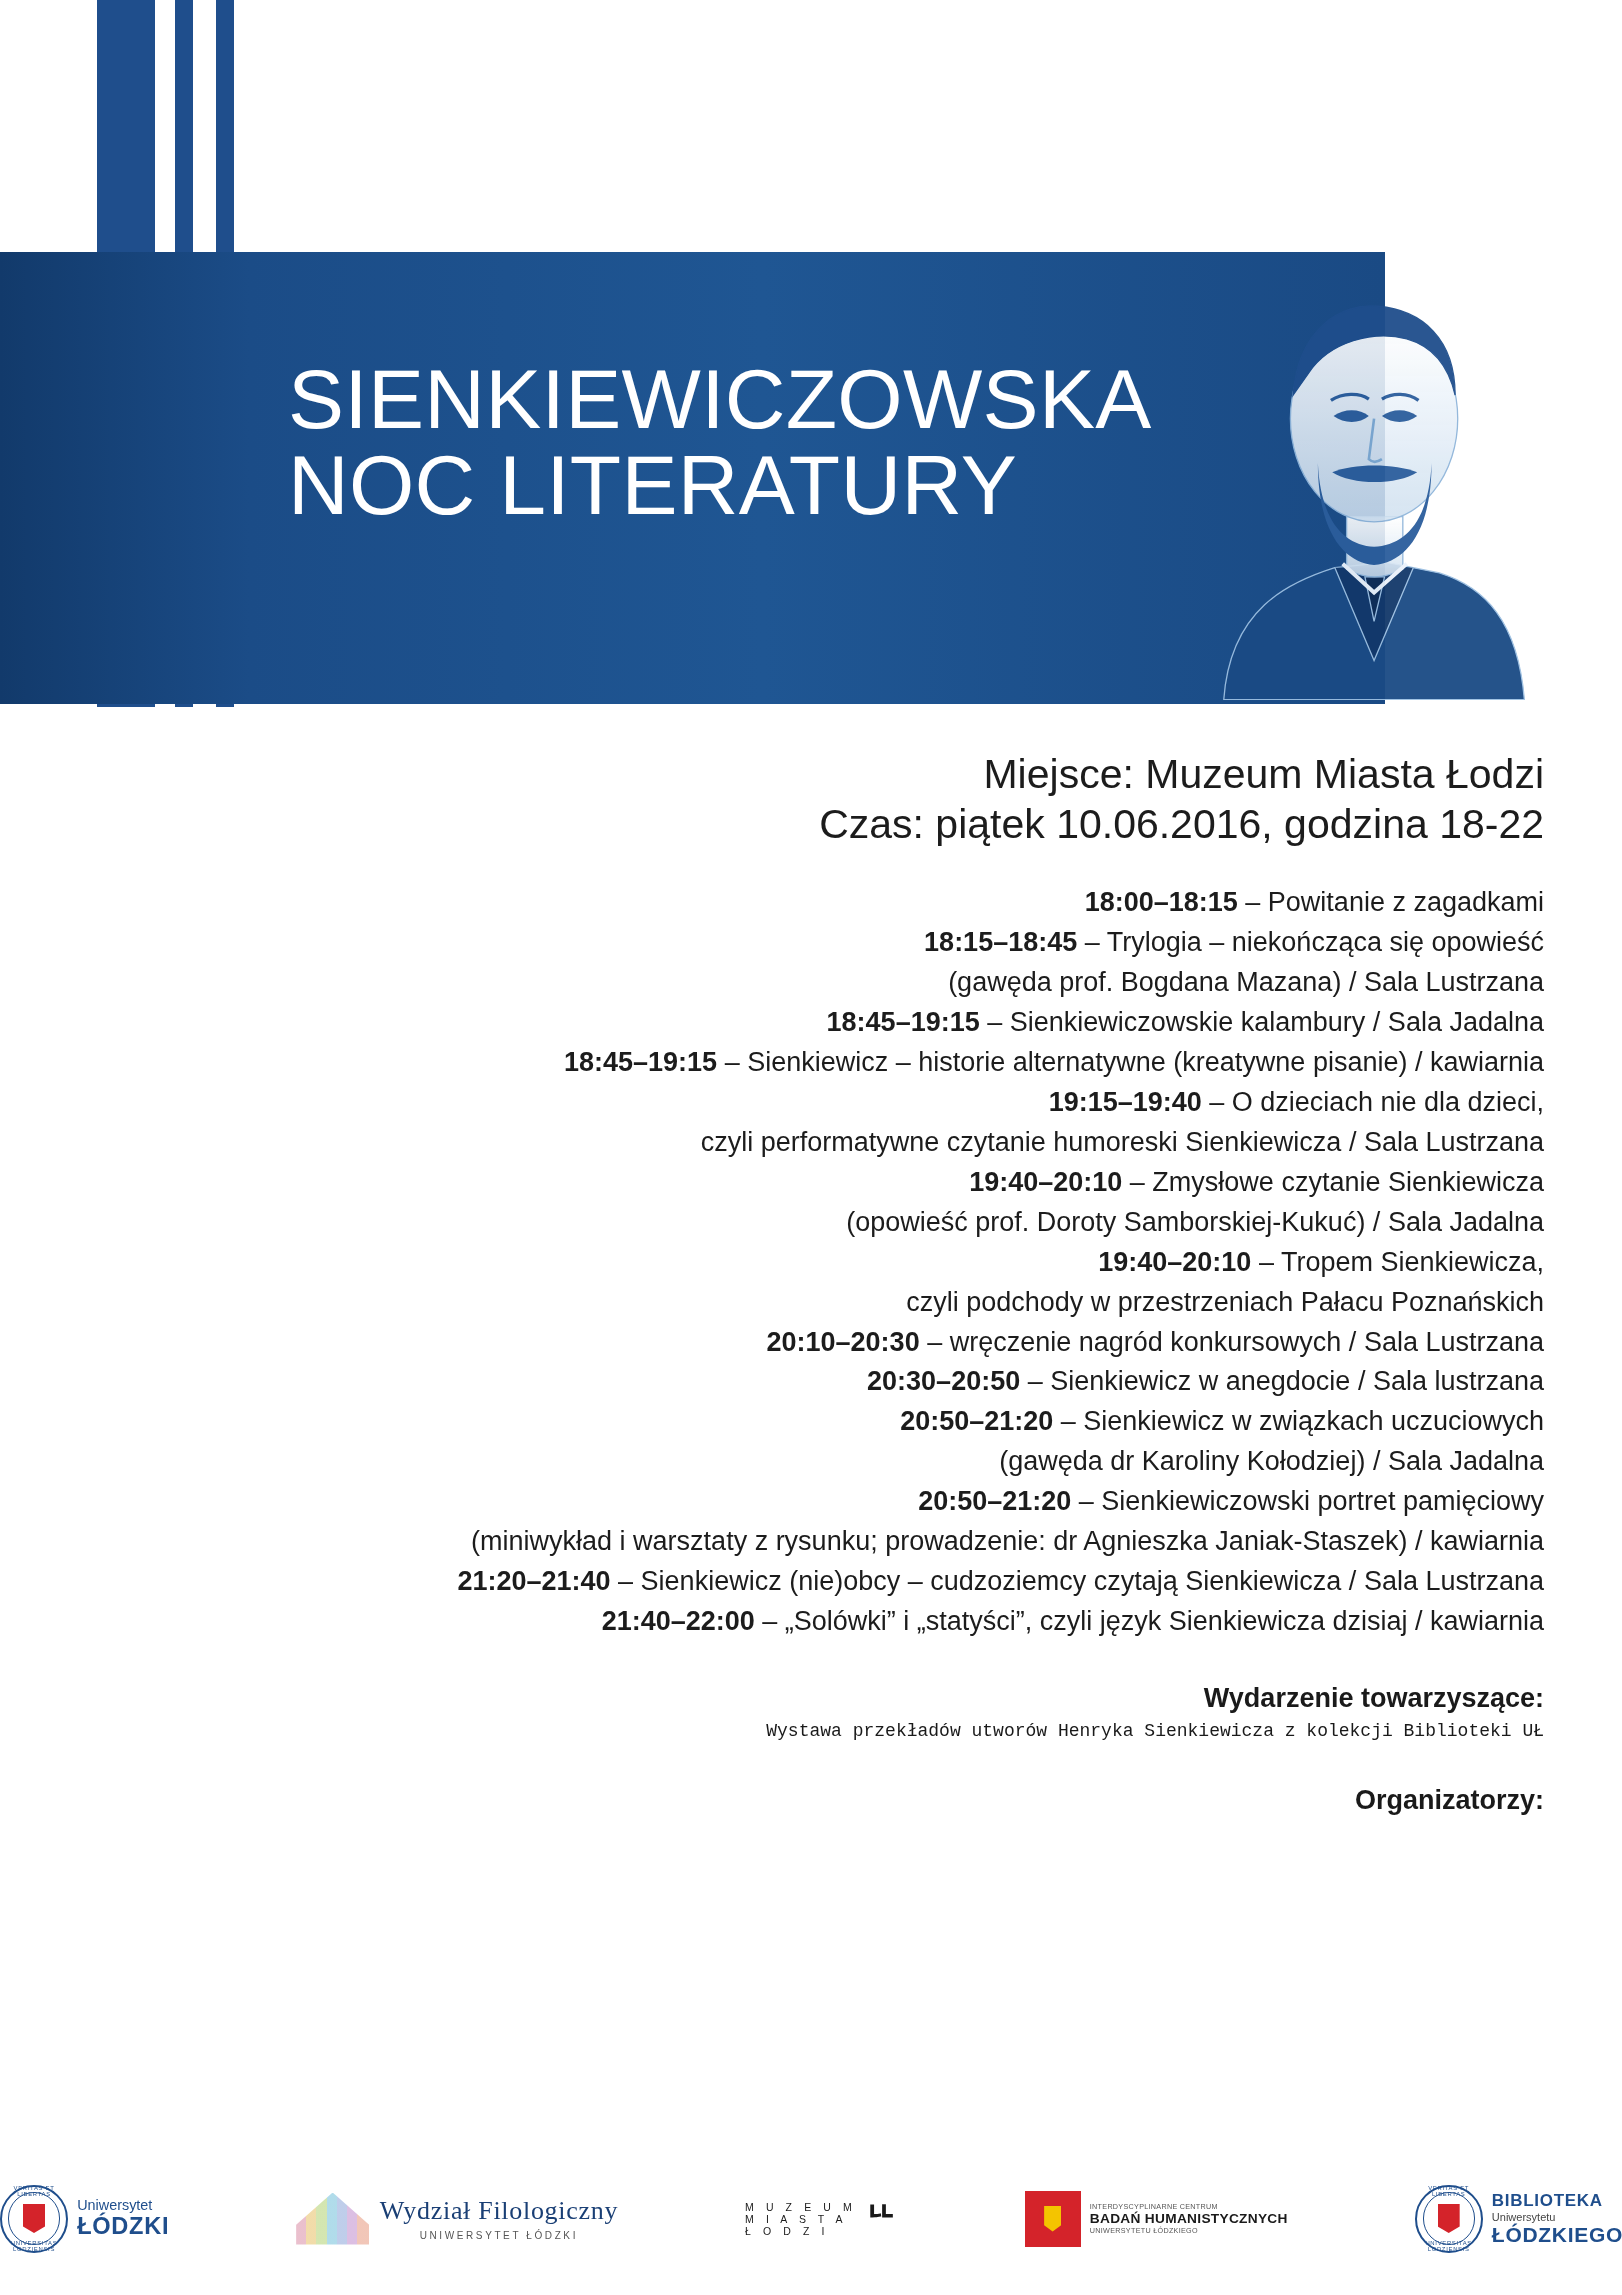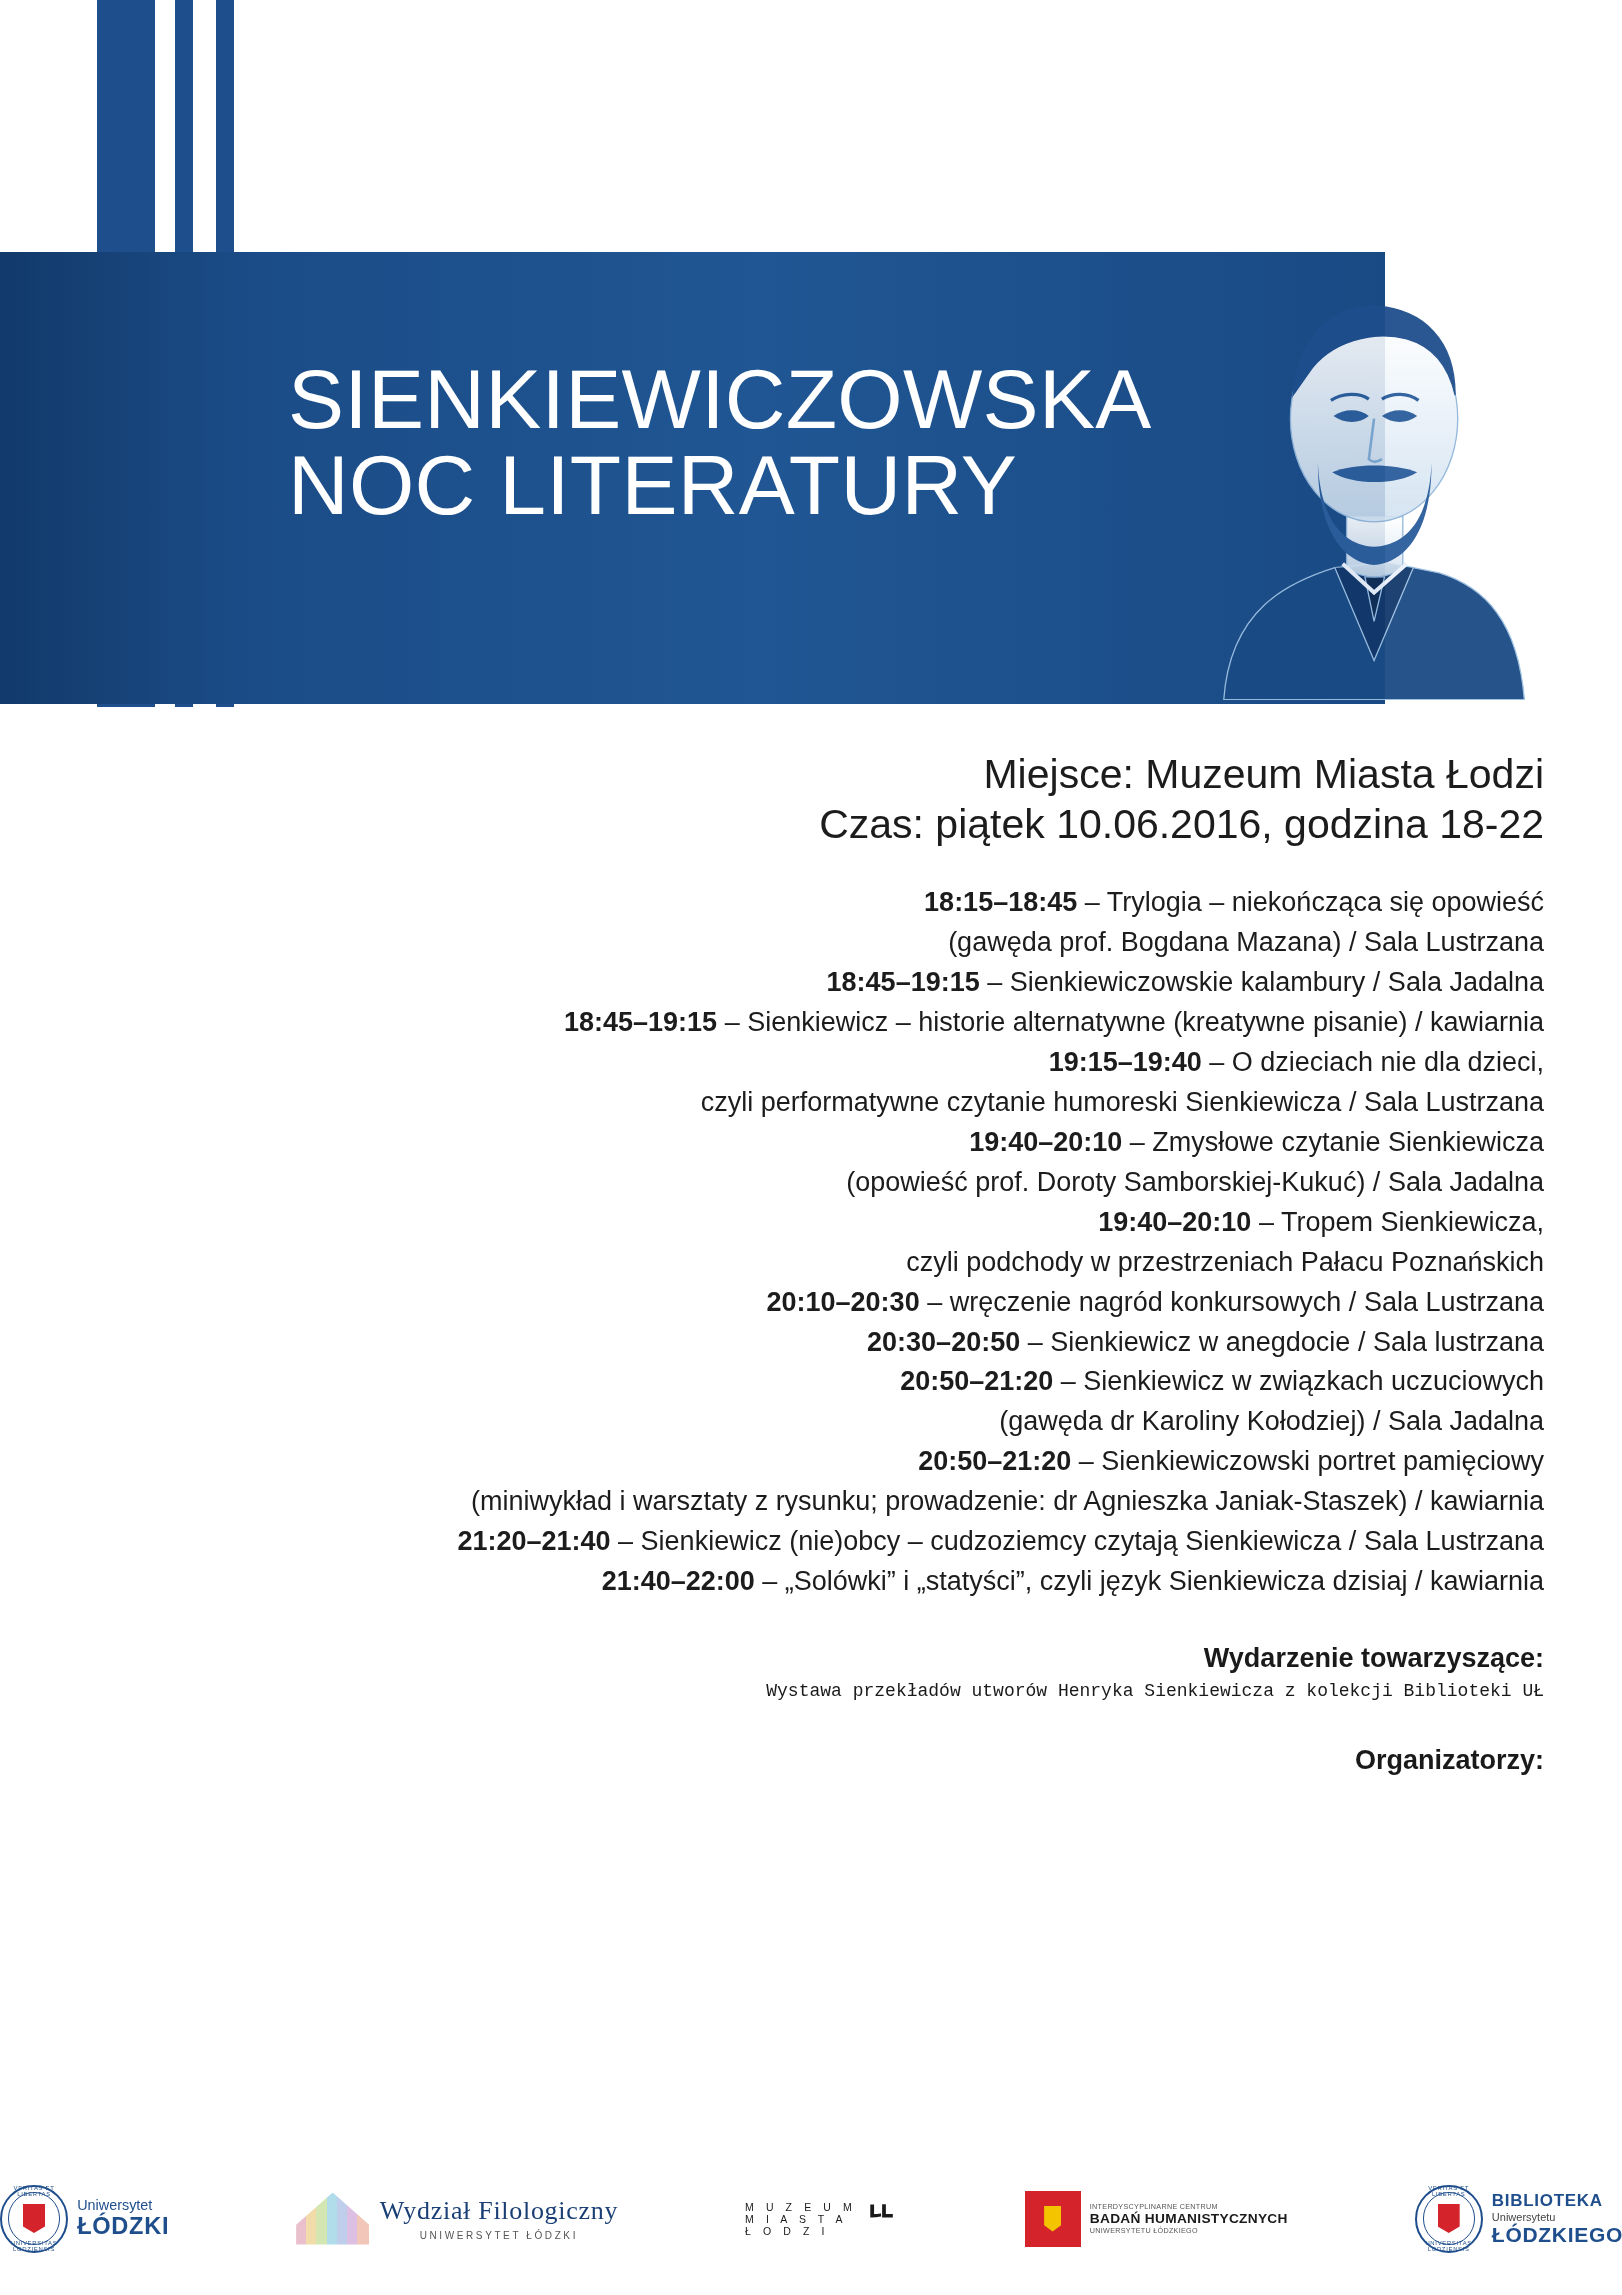--- a/index.html
+++ b/index.html
@@ -259,20 +259,21 @@
     </g>
   </svg>
 </div>
 
 <div class="content">
 
   <div class="venue">Miejsce: Muzeum Miasta Łodzi
 Czas: piątek 10.06.2016, godzina 18-22</div>
 
   <div class="schedule">
+    <span class="line"><span class="t">18:00–18:15</span><span> – Powitanie z zagadkami</span></span>
     <span class="line"><span class="t">18:15–18:45</span><span> – Trylogia – niekończąca się opowieść</span></span>
     <span class="line"><span class="t"></span><span>(gawęda prof. Bogdana Mazana) / Sala Lustrzana</span></span>
     <span class="line"><span class="t">18:45–19:15</span><span> – Sienkiewiczowskie kalambury / Sala Jadalna</span></span>
     <span class="line"><span class="t">18:45–19:15</span><span> – Sienkiewicz – historie alternatywne (kreatywne pisanie) / kawiarnia</span></span>
     <span class="line"><span class="t">19:15–19:40</span><span> – O dzieciach nie dla dzieci,</span></span>
     <span class="line"><span class="t"></span><span>czyli performatywne czytanie humoreski Sienkiewicza / Sala Lustrzana</span></span>
     <span class="line"><span class="t">19:40–20:10</span><span> – Zmysłowe czytanie Sienkiewicza</span></span>
     <span class="line"><span class="t"></span><span>(opowieść prof. Doroty Samborskiej-Kukuć) / Sala Jadalna</span></span>
     <span class="line"><span class="t">19:40–20:10</span><span> – Tropem Sienkiewicza,</span></span>
     <span class="line"><span class="t"></span><span>czyli podchody w przestrzeniach Pałacu Poznańskich</span></span>

